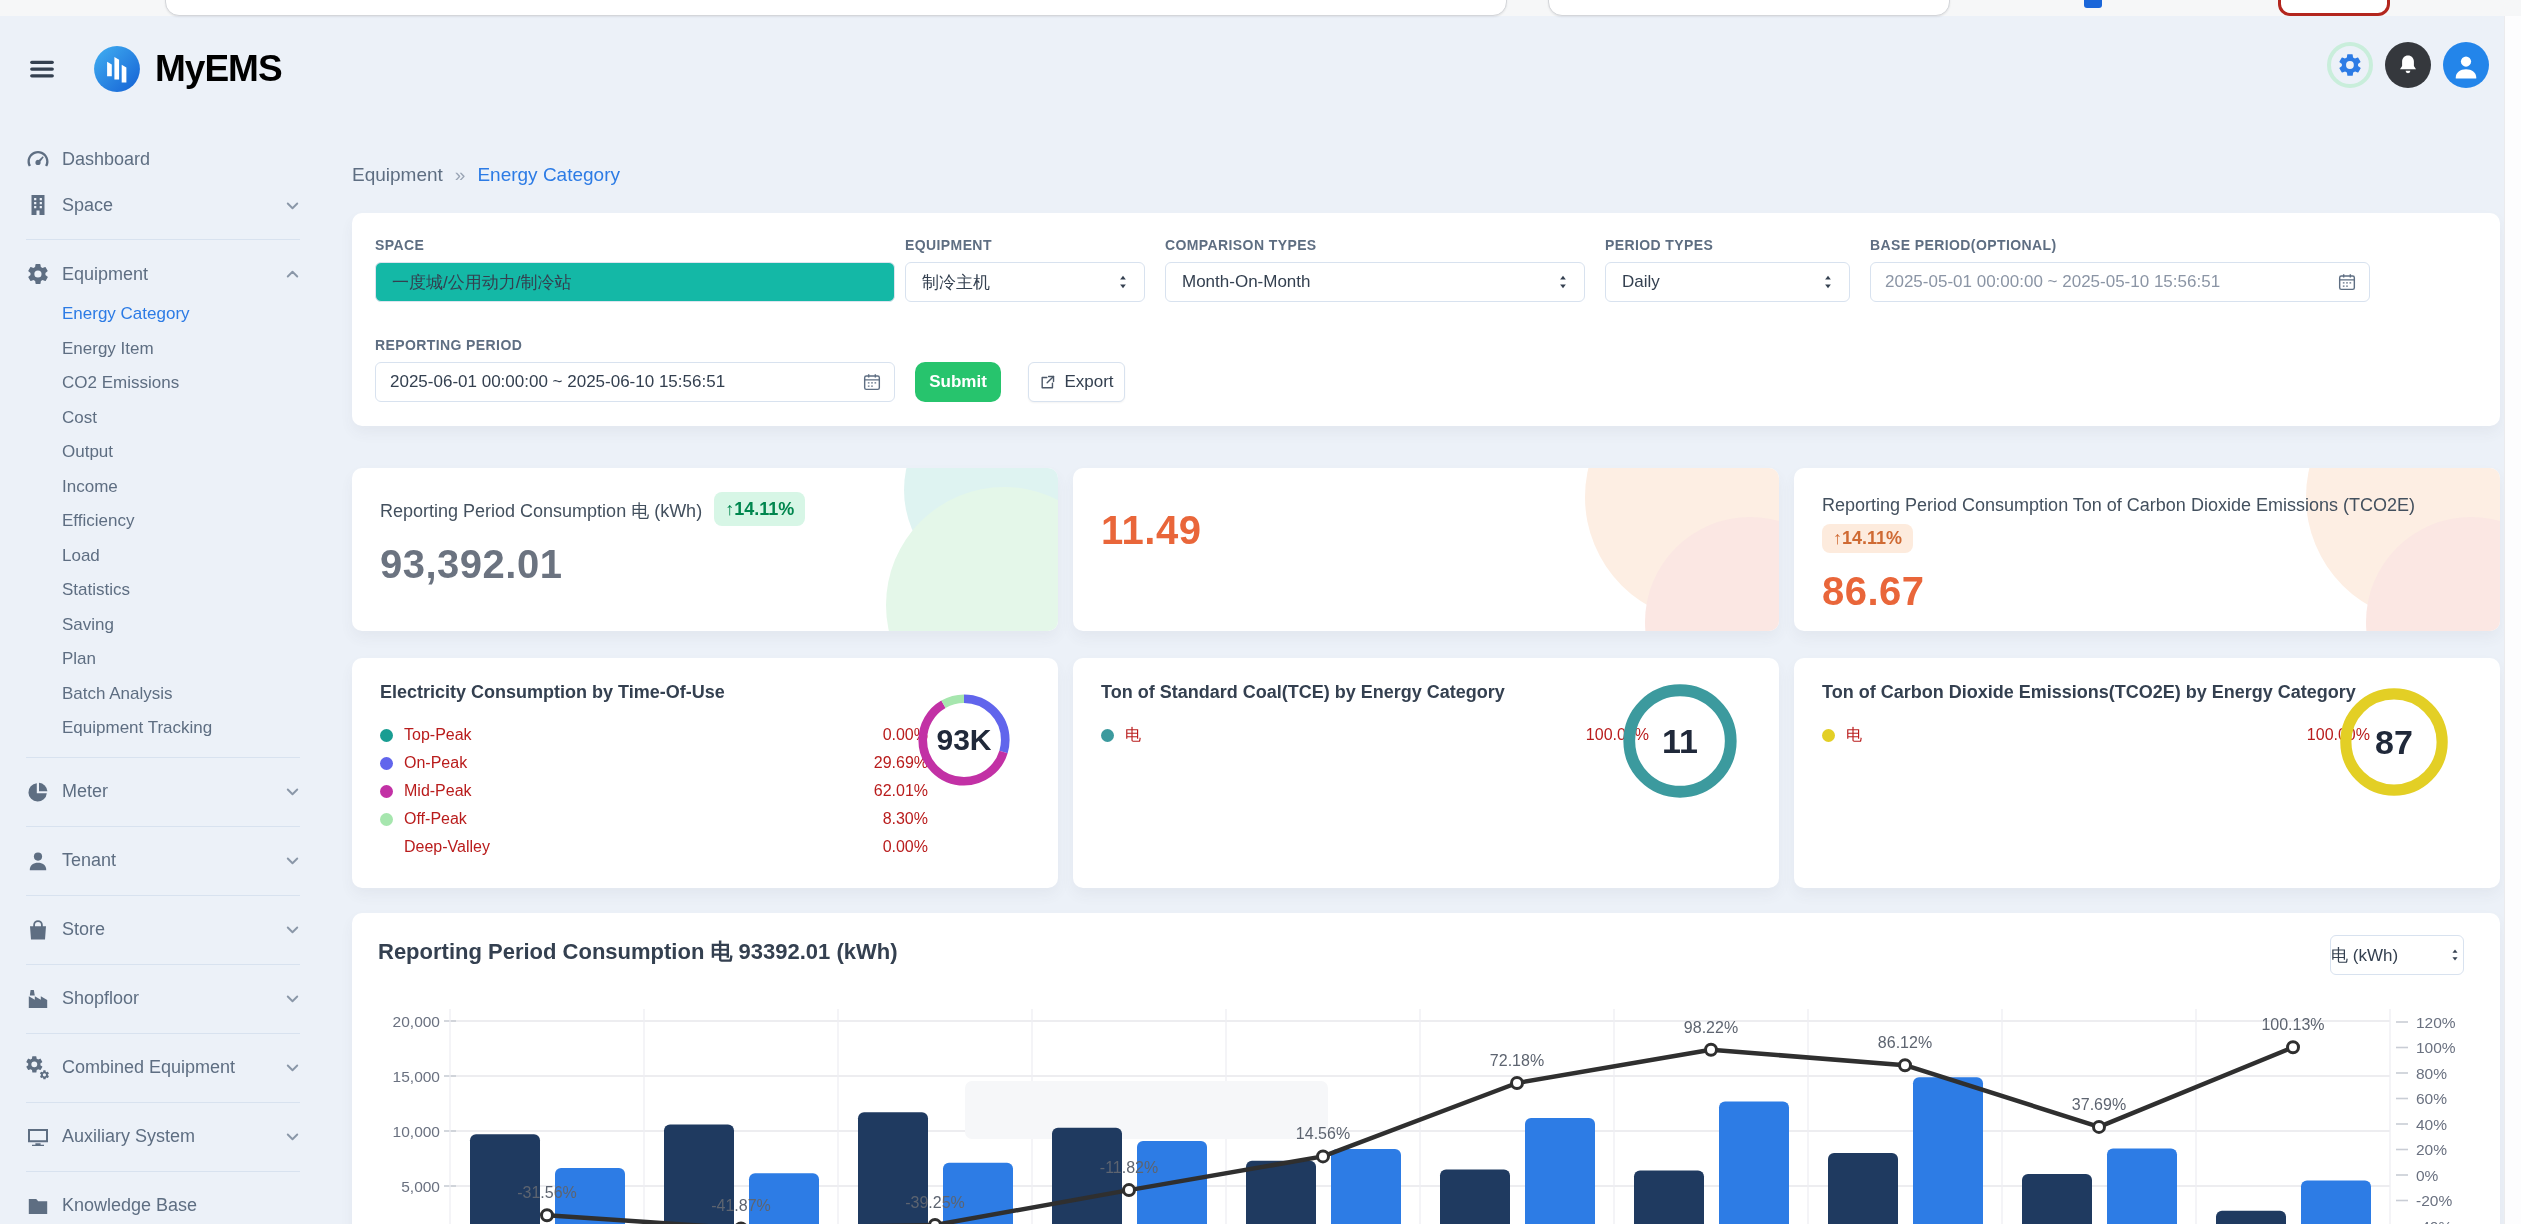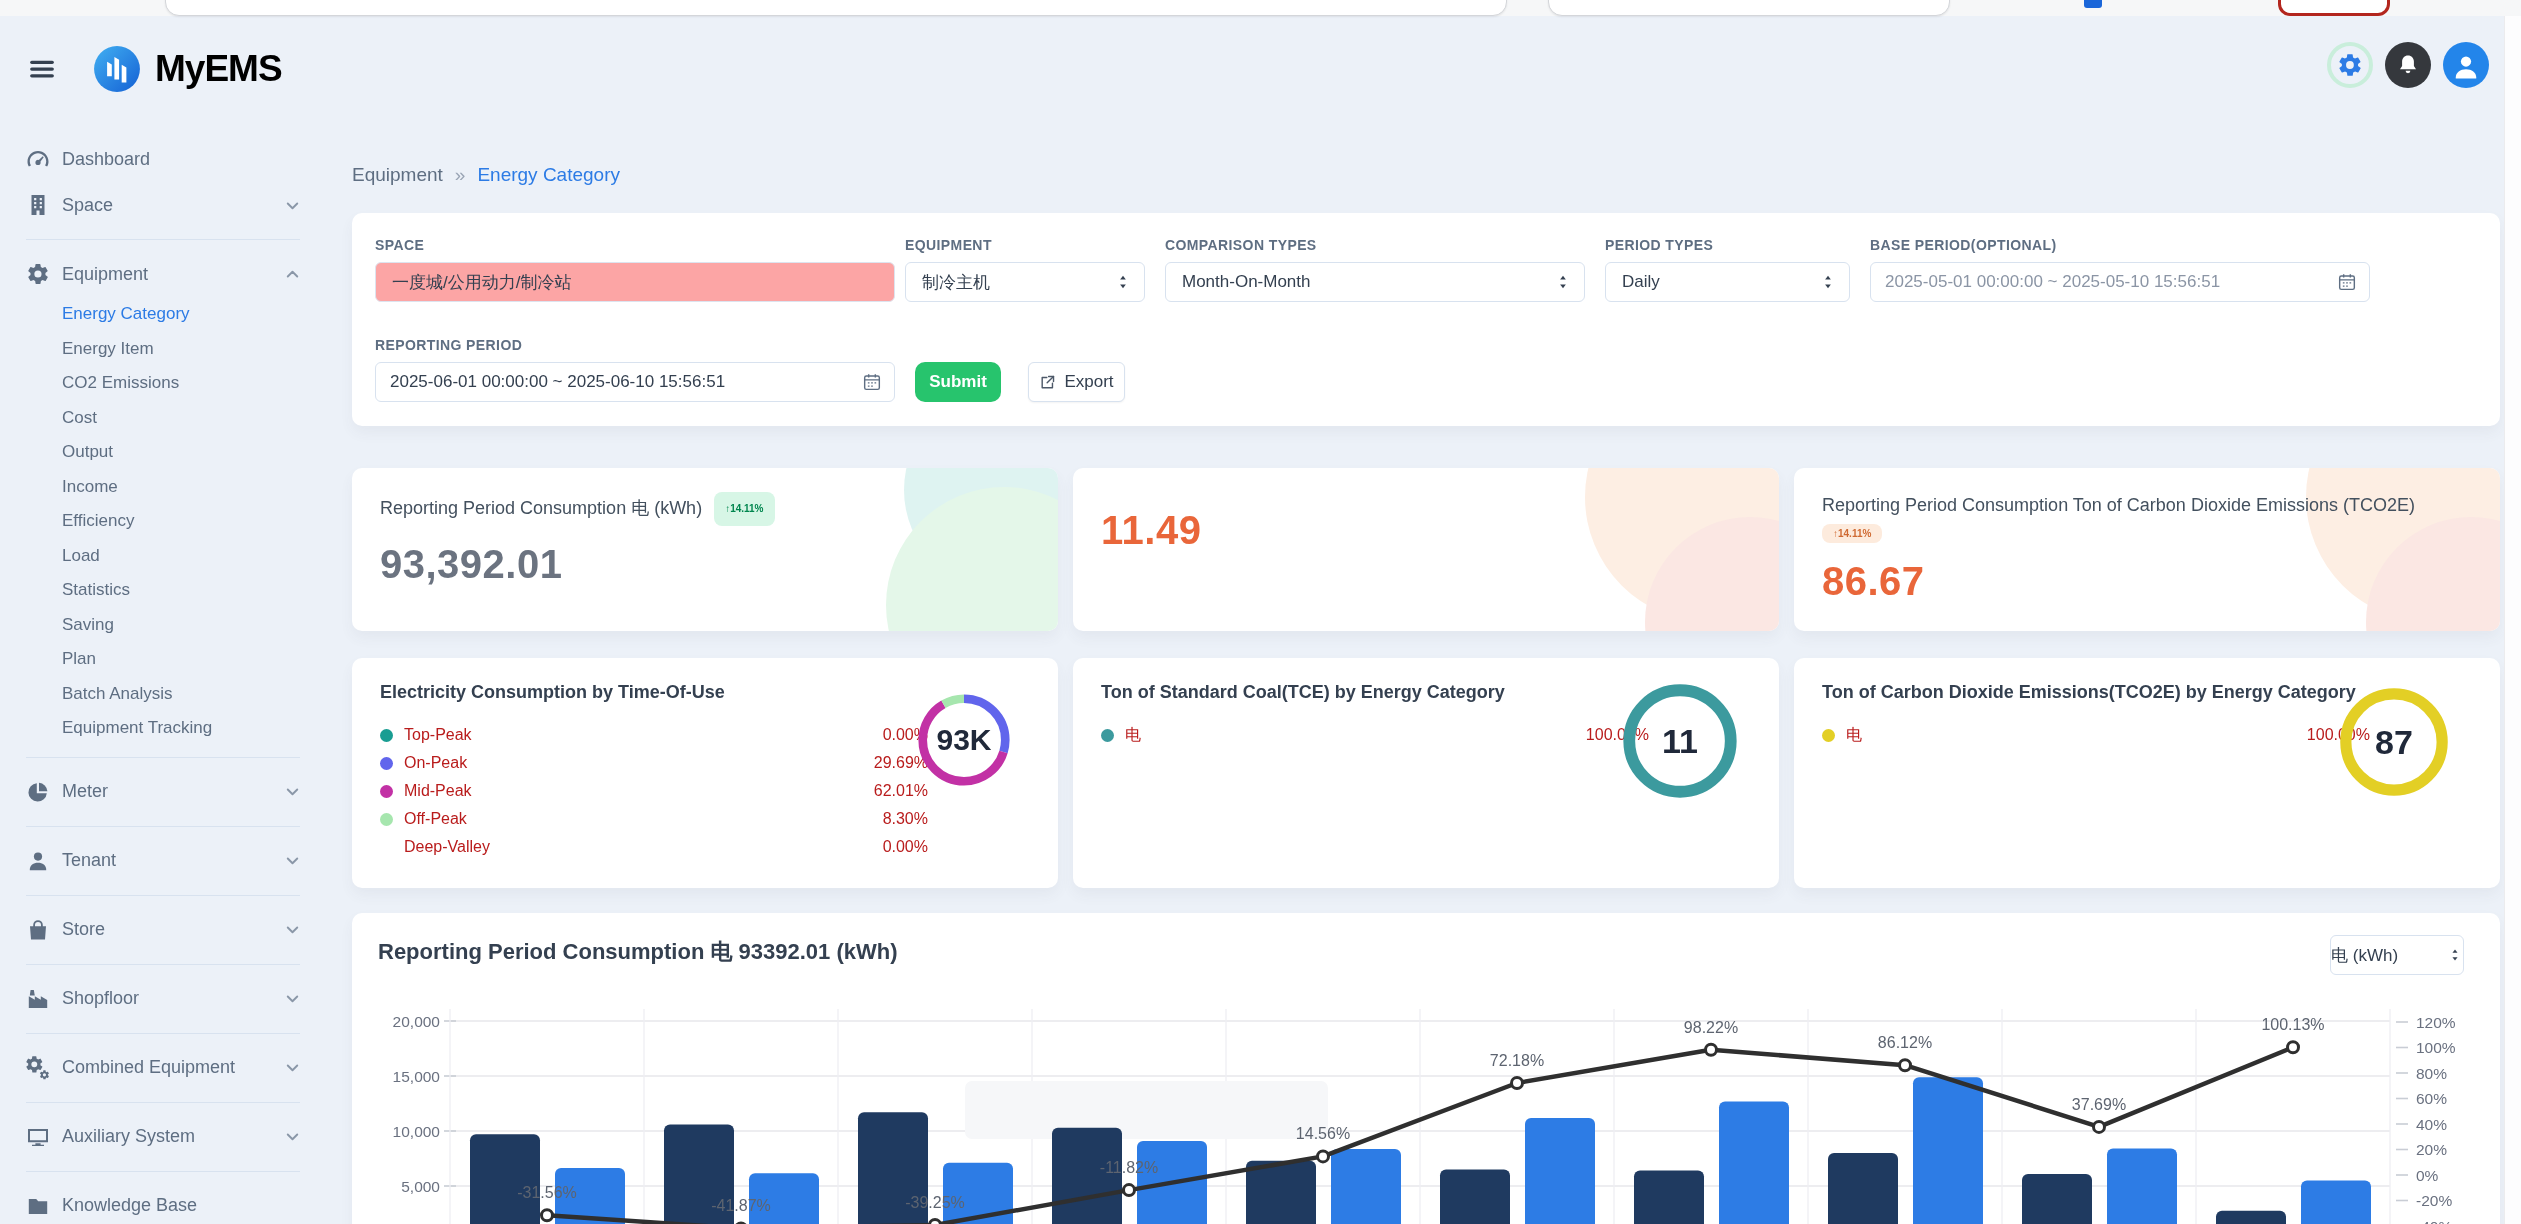--- a/index.html
+++ b/index.html
@@ -48,36 +48,36 @@
   .filter-card{margin-top:25px;height:213px;position:relative}
   .flabel{position:absolute;font-size:14px;font-weight:700;color:#5e6e82;letter-spacing:.4px}
   .ffield{position:absolute;height:40px;border-radius:6px;box-sizing:border-box;display:flex;align-items:center;font-size:17px;color:#344050}
   .r1l{top:24px}.r1f{top:49px}
   .r2l{top:124px}.r2f{top:149px}
   .fx-space{left:23px;width:520px}
   .fx-equip{left:553px;width:240px}
   .fx-comp{left:813px;width:420px}
   .fx-ptype{left:1253px;width:245px}
   .fx-base{left:1518px;width:500px}
-  .input-filled{background:#fca5a5;border:1px solid #dde4ef;padding:13px 16px;cursor:text}
+  .input-filled{background:#14b8a6;border:1px solid #dde4ef;padding:13px 16px;cursor:text}
   .selectbox{background:#fff;border:1px solid #d8e2ef;padding:0 12px 0 16px;justify-content:space-between;cursor:pointer}
   .selectbox .ic,.datebox .ic{width:18px;height:18px;color:#42506२}
   .selectbox .ic{color:#344050}
   .datebox{background:#fff;border:1px solid #d8e2ef;padding:0 12px 0 14px;justify-content:space-between;cursor:text}
   .datebox .cal{width:20px;height:20px;color:#5e6e82}
   .datebox.muted{color:#8b95a5}
   .btn-submit{position:absolute;left:563px;width:86px;height:40px;background:#27c46d;border:none;border-radius:10px;color:#fff;font-size:17px;font-weight:600;cursor:pointer;display:flex;align-items:center;justify-content:center}
   .btn-export{position:absolute;left:676px;width:97px;height:40px;background:#fff;border:1px solid #d8e2ef;border-radius:6px;color:#344050;font-size:17px;cursor:pointer;display:flex;align-items:center;justify-content:center;gap:8px;box-shadow:0 1px 2px rgba(0,0,0,.05)}
   .btn-export .ic{width:17px;height:17px;color:#4d5969}
   
   .row1{margin-top:42px;display:flex;gap:15px;height:163px}
   .row2{margin-top:27px;display:flex;gap:15px;height:230px}
   .stat-card{flex:1;position:relative;overflow:hidden;padding:24px 28px;box-sizing:border-box}
   .stat-title{font-size:18px;font-weight:500;color:#43505e;position:relative;z-index:2;line-height:26px}
-  .badge{display:inline-block;font-size:10px;font-weight:700;padding:4px 11px;border-radius:8px;margin-left:12px;vertical-align:2px}
+  .badge{display:inline-block;font-size:18px;font-weight:700;padding:4px 11px;border-radius:8px;margin-left:12px;vertical-align:2px}
   .badge.green{background:#d7f6e6;color:#00864e}
   .badge.orange{background:#fdebdd;color:#cf6a33;margin-left:0}
   .stat-title .badge.orange{margin-left:12px}
   .badge-line{position:relative;z-index:2;margin-top:6px}
   .stat-value{position:relative;z-index:2;font-size:40px;margin-top:16px;font-weight:700;letter-spacing:.5px}
   .stat-value.gray{color:#6b7380}
   .stat-value.orange{color:#e9663a}
   .blob{position:absolute;border-radius:50%;z-index:1}
   .teal .blob.b1{right:-46px;top:-78px;width:200px;height:200px;background:#def3f1}
   .teal .blob.b2{right:-64px;bottom:-92px;width:236px;height:236px;background:#e4f7e9}

